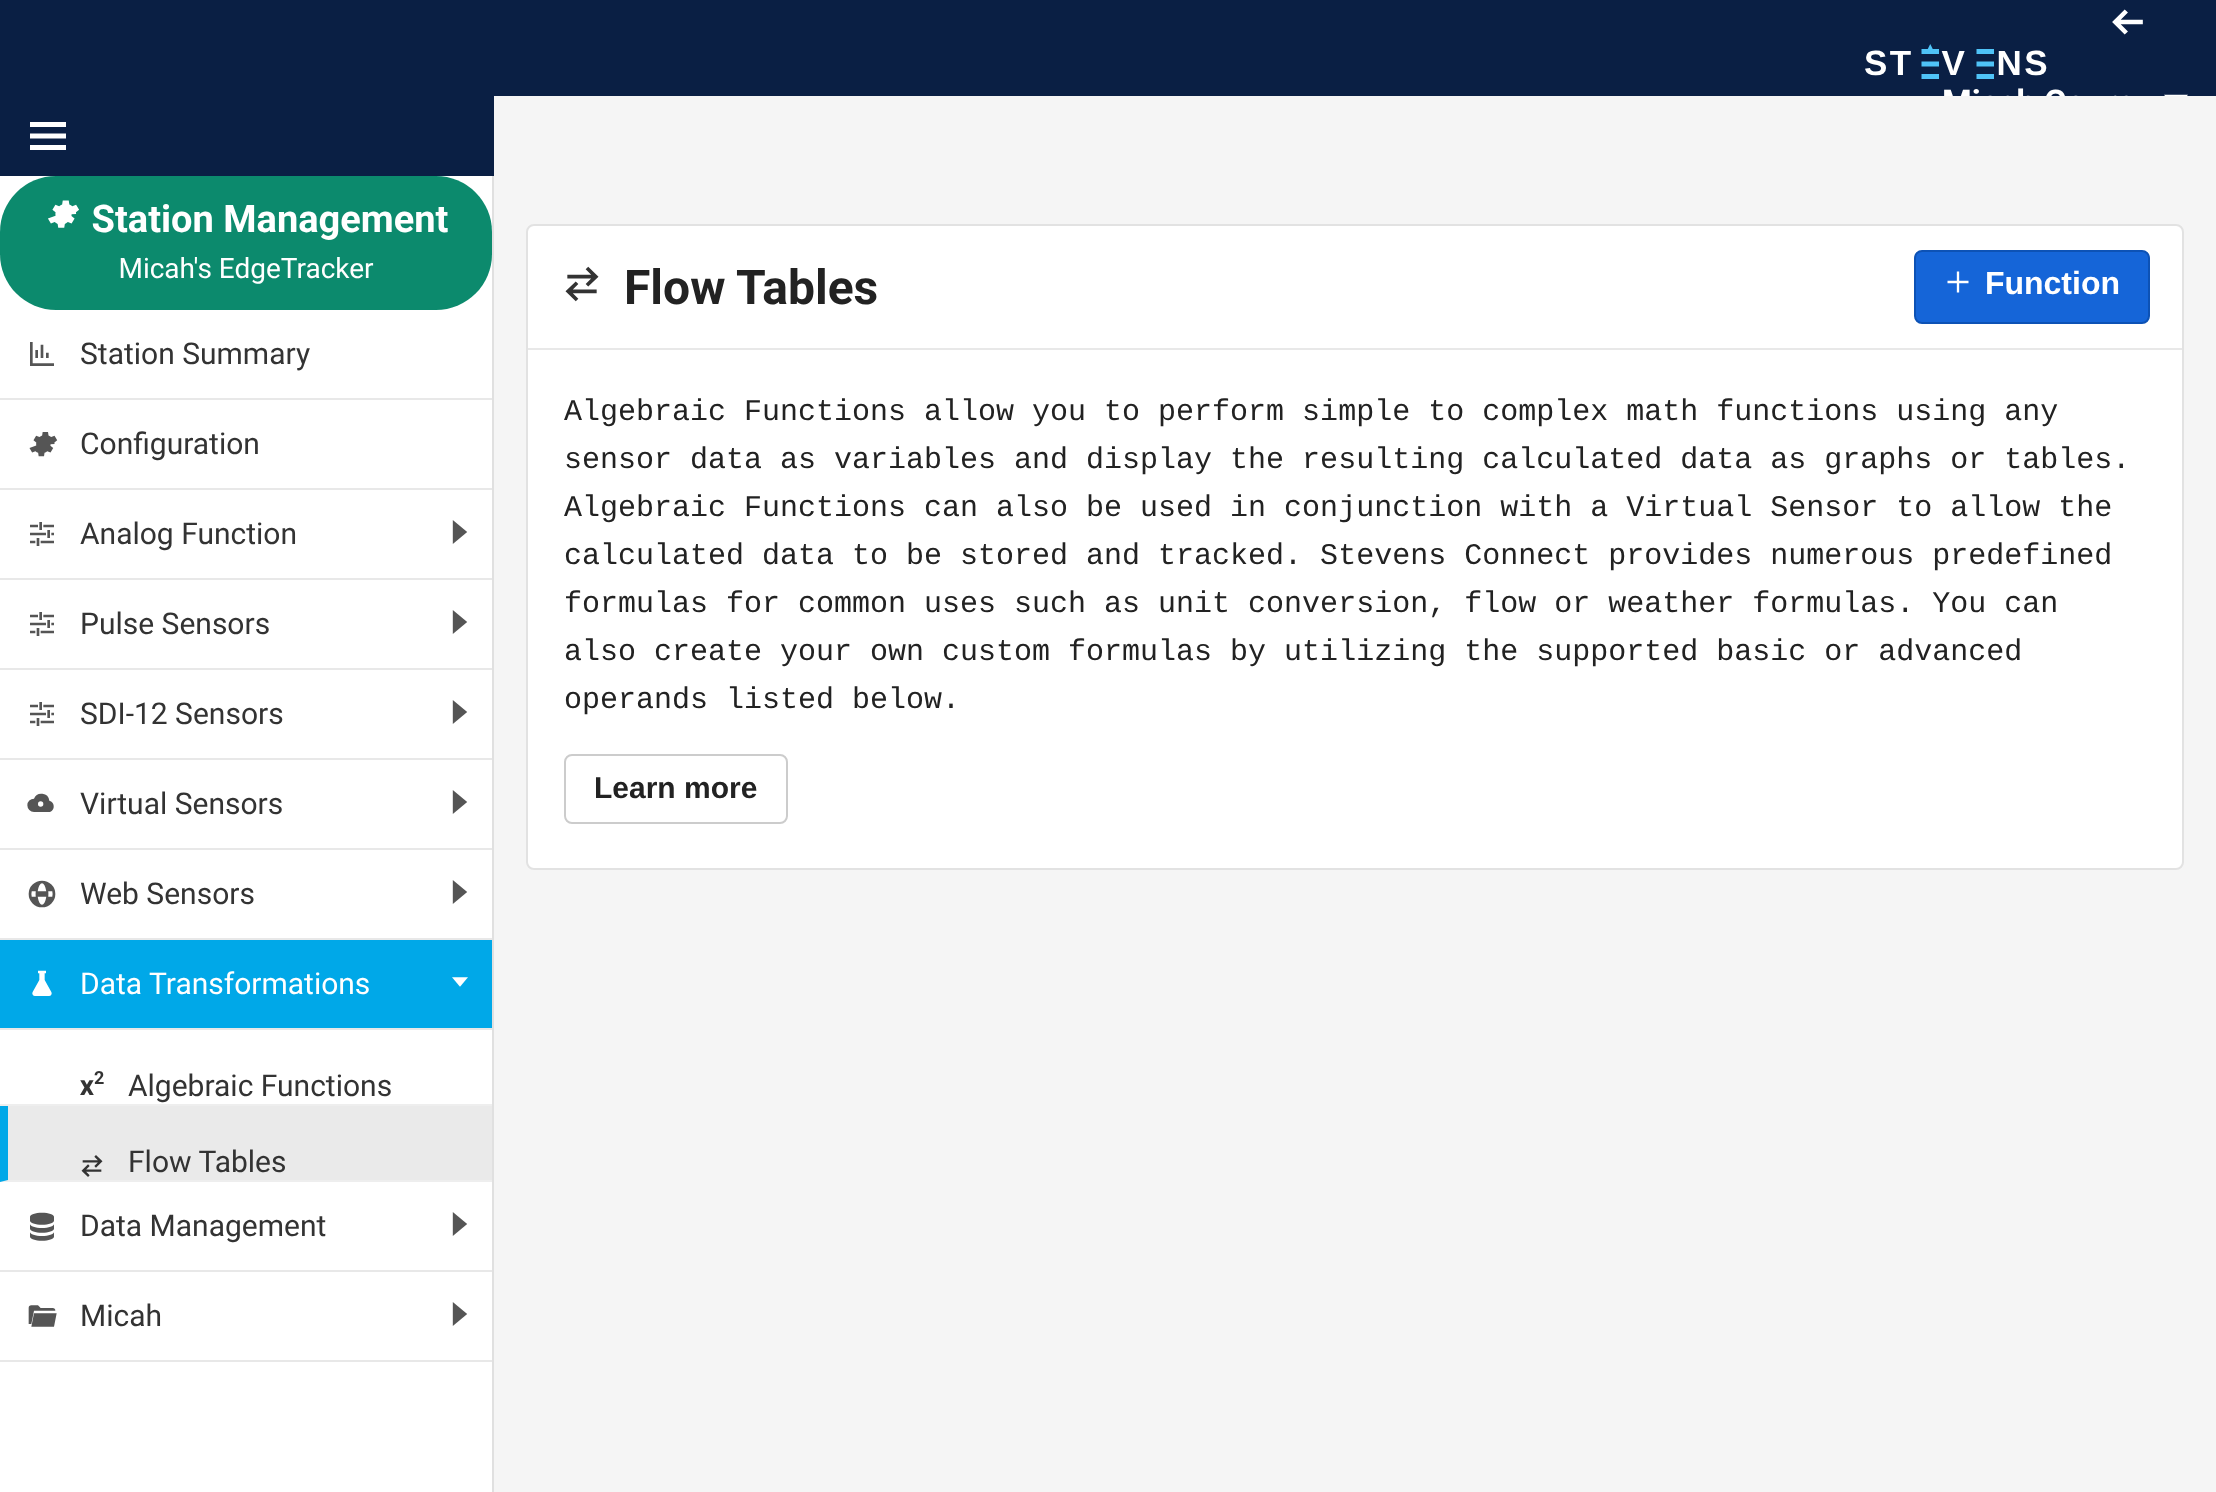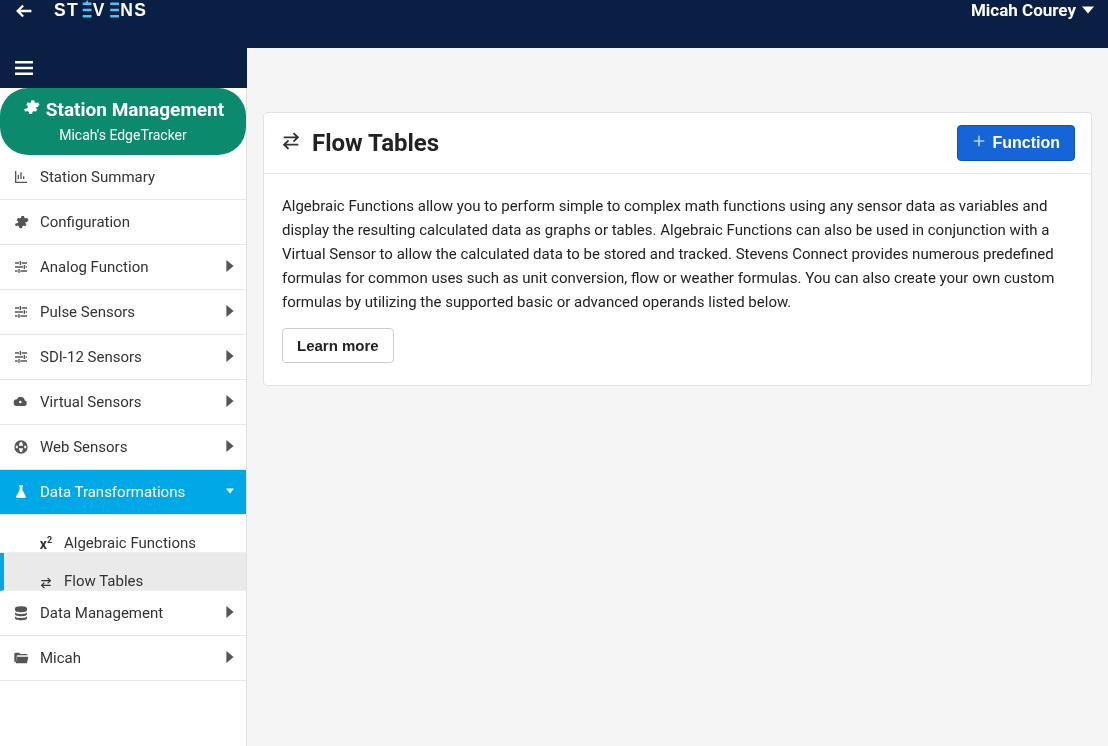--- a/index.html
+++ b/index.html
@@ -4,23 +4,24 @@
   <style>
     * { margin: 0; padding: 0; box-sizing: border-box; }
     body { font-family: -apple-system, BlinkMacSystemFont, "Segoe UI", Roboto, Helvetica, Arial, sans-serif; background: #f5f5f5; color: #222; }
 
     
     .topbar {
       background: #0a1f44;
       color: #fff;
       height: 48px;
       display: flex;
-      align-items: flex-start;
+      align-items: flex-end;
       padding: 0 14px;
       width: 100%;
+      flex-direction: column;
     }
     .back-arrow { cursor: pointer; display: inline-flex; align-items: center; margin-right: 18px; }
     .back-arrow svg { width: 22px; height: 22px; stroke: #fff; stroke-width: 2.5; fill: none; }
     .logo { display: inline-flex; align-items: center; }
     .logo svg { height: 20px; }
     .spacer { flex: 1; }
     .userbox { display: inline-flex; align-items: center; cursor: pointer; font-weight: 700; font-size: 17px; }
     .userbox .caret { margin-left: 6px; }
     .userbox .caret svg { width: 12px; height: 12px; fill: #fff; }
 
@@ -117,21 +118,21 @@
       padding: 8px 14px;
       font-size: 16px;
       font-weight: 700;
       cursor: pointer;
       display: inline-flex;
       align-items: flex-start;
       gap: 6px;
     }
     .btn-primary svg { width: 14px; height: 14px; fill: #fff; }
     .panel-body { padding: 20px 18px 22px; }
-    .panel-body p { font-size: 15px; line-height: 1.6; color: #222; margin-bottom: 14px; }
+    .panel-body p { font-size: 15px; line-height: 1.6; color: #222; margin-bottom: 14px; font-family: Liberation Mono, monospace; }
     .btn-outline {
       background: #fff;
       border: 1px solid #ccc;
       border-radius: 4px;
       padding: 8px 14px;
       font-size: 15px;
       font-weight: 700;
       cursor: pointer;
       color: #222;
     }

